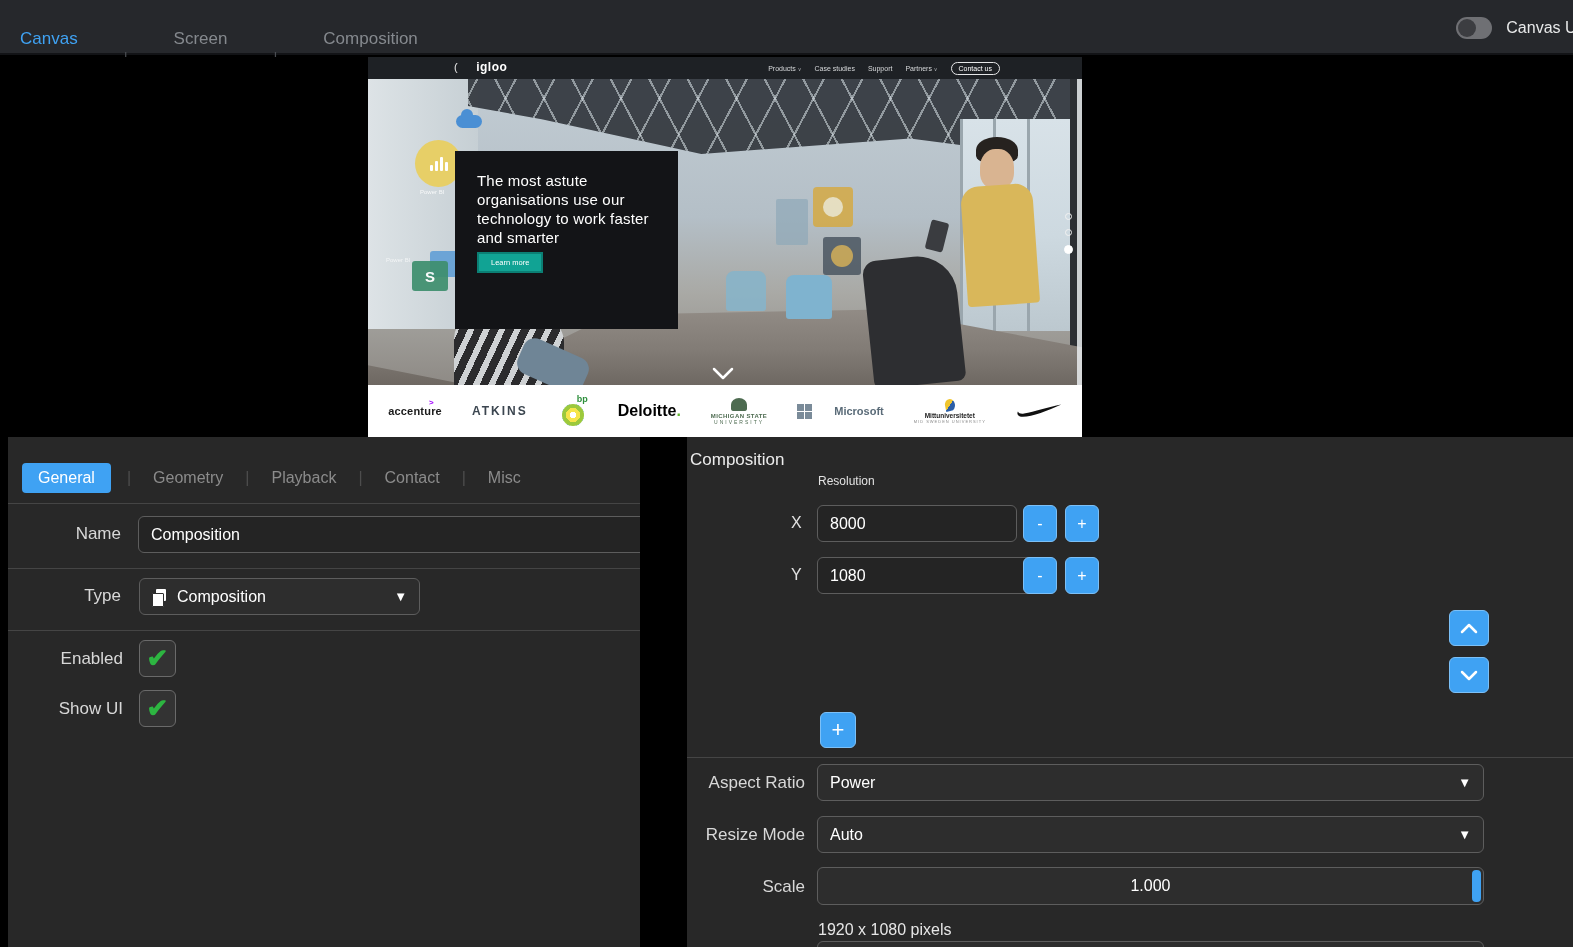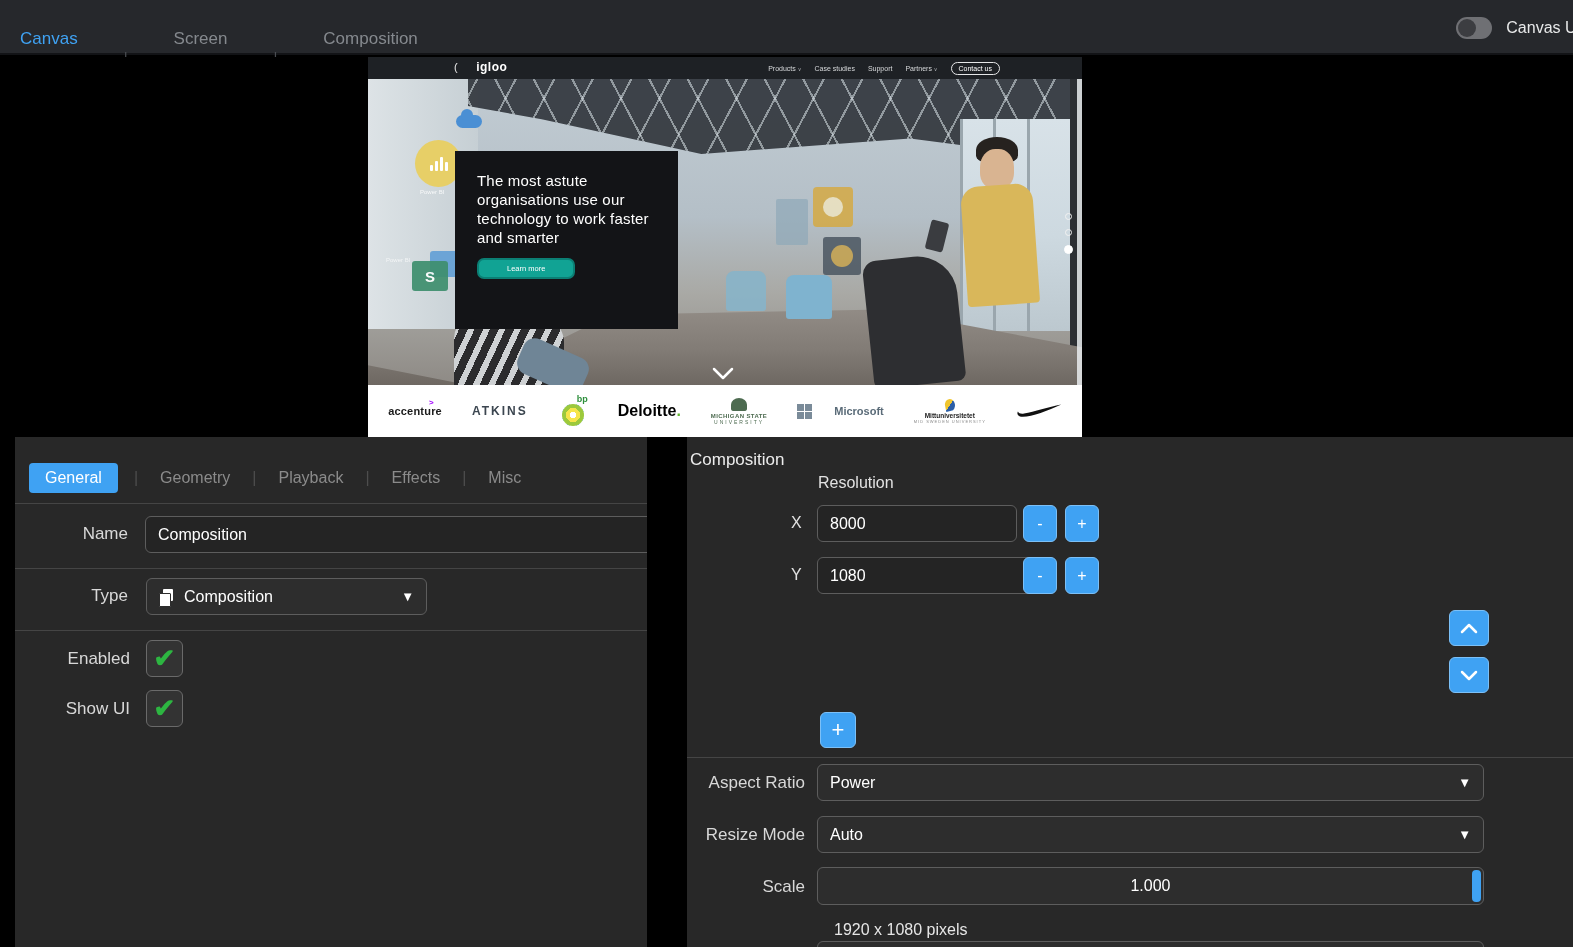--- a/index.html
+++ b/index.html
@@ -63,21 +63,21 @@
   .person2-leg { position:absolute; left:150px; top:268px; width:70px; height:38px; background:#6f8596; border-radius:12px; transform:rotate(24deg); }
   .table { position:absolute; left:0; top:216px; width:714px; height:90px; background:linear-gradient(180deg,#97918b 0%,#827c76 60%,#6e6862 100%); clip-path:polygon(14% 100%,34% 22%,72% 16%,100% 58%,100% 100%,0 100%,0 78%); }
   .chair-dark { position:absolute; left:500px; top:178px; width:92px; height:128px; background:#2d2e31; border-radius:14px 40px 8px 8px; transform:rotate(-6deg); }
   .chair-blue1 { position:absolute; left:418px; top:196px; width:46px; height:44px; background:#7fb3cf; border-radius:8px 8px 3px 3px; }
   .chair-blue2 { position:absolute; left:358px; top:192px; width:40px; height:40px; background:#87b4c9; border-radius:8px 8px 3px 3px; opacity:.9; }
   .phone { position:absolute; left:560px; top:142px; width:18px; height:30px; background:#3a3c40; border-radius:3px; transform:rotate(14deg); }
 
   .hero-card { position:absolute; left:87px; top:72px; width:223px; height:178px; background:#131417; padding:20px 18px 0 22px; z-index:6; }
   .hero-heading { color:#fff; font-size:15px; line-height:19px; font-weight:500; letter-spacing:0.2px; }
   .hero-body { margin-top:10px; color:#c9ced2; font-size:7.5px; line-height:12px; }
-  .hero-cta { margin-top:11px; display:inline-block; background:#11a394; border:2px solid #0b7f74; color:#fff; font-size:7.5px; padding:4px 28px; border-radius:7px; cursor:pointer; }
+  .hero-cta { margin-top:5px; display:inline-block; background:#11a394; border:2px solid #0b7f74; color:#fff; font-size:7.5px; padding:4px 12px; border-radius:0; cursor:pointer; }
   .hero-chevron { position:absolute; left:344px; top:288px; width:22px; height:14px; z-index:6; cursor:pointer; }
   .dots { position:absolute; left:696px; top:134px; z-index:7; display:flex; flex-direction:column; gap:9px; align-items:center; }
   .dot { width:7px; height:7px; border-radius:50%; border:1px solid #f2f2f2; }
   .dot.filled { background:#fff; border-color:#fff; width:9px; height:9px; }
   .scrollbar-strip { position:absolute; left:709px; top:0; width:5px; height:306px; background:#e9ecee; opacity:.85; z-index:8; }
 
   
   .logo-strip { position:absolute; left:0; top:328px; width:714px; height:52px; background:#fff; display:flex; align-items:center; justify-content:center; gap:30px; z-index:5; }
   .logo { display:flex; flex-direction:column; align-items:center; justify-content:center; color:#1b1b1b; }
   .logo-accenture { font-size:11px; font-weight:bold; letter-spacing:0.2px; position:relative; }
@@ -96,48 +96,48 @@
   .logo-ms .squares { display:grid; grid-template-columns:7px 7px; grid-template-rows:7px 7px; gap:1px; }
   .logo-ms .squares i { background:#7a8b99; }
   .logo-ms .mstxt { font-size:11px; font-weight:600; color:#5a6b78; }
   .logo-mitt { text-align:center; }
   .logo-mitt .flame { width:10px; height:12px; margin:0 auto 1px; background:linear-gradient(135deg,#f0c52e 50%,#2b5ea7 50%); border-radius:50% 50% 50% 0; transform:rotate(-12deg); }
   .logo-mitt .m1 { font-size:6.5px; font-weight:bold; color:#1c1c1c; }
   .logo-mitt .m2 { font-size:4px; color:#888; letter-spacing:1px; }
   .logo-nike svg { width:46px; height:17px; }
 
   
-  .left-panel { position:absolute; left:15px; top:437px; width:632px; height:510px; background:#282828; overflow:hidden; }
+  .left-panel { position:absolute; left:8px; top:437px; width:632px; height:510px; background:#282828; overflow:hidden; }
   .right-panel { position:absolute; left:687px; top:437px; width:886px; height:510px; background:#282828; overflow:hidden; }
   .hairline { position:absolute; left:0; width:100%; height:1px; background:#454545; }
 
   .prop-tabs { position:absolute; left:14px; top:24px; height:33px; display:flex; align-items:center; }
   .prop-tab { font-size:16px; color:#8b8b8b; cursor:pointer; padding:0 6px; }
   .prop-tab.active { background:#3fa2f3; color:#fff; border-radius:4px; padding:6px 16px; }
   .prop-sep { color:#4d4d4d; margin:0 16px; }
 
   .field-label { position:absolute; color:#d8d8d8; font-size:17px; text-align:right; }
   .text-input { position:absolute; background:#242424; border:1px solid #5d5d5d; border-radius:6px; color:#fff; font-size:16px; padding:0 12px; font-family:"Liberation Sans", sans-serif; outline:none; }
   .dropdown { position:absolute; background:#2d2d2d; border:1px solid #5d5d5d; border-radius:6px; color:#fff; font-size:16px; display:flex; align-items:center; padding:0 12px; cursor:pointer; }
   .dropdown .dd-arrow { position:absolute; right:12px; font-size:13px; color:#fff; }
   .dd-icon { width:15px; height:16px; position:relative; margin-right:10px; }
   .dd-icon::before { content:""; position:absolute; left:4px; top:0; width:10px; height:12px; background:#fff; border-radius:1px; }
   .dd-icon::after { content:""; position:absolute; left:0; top:4px; width:10px; height:12px; background:#fff; border:1px solid #2d2d2d; border-radius:1px; }
   .checkbox { position:absolute; width:37px; height:37px; background:#333; border:1px solid #6a6a6a; border-radius:6px; display:flex; align-items:center; justify-content:center; cursor:pointer; color:#2db541; font-size:26px; font-weight:bold; }
 
   .rp-title { position:absolute; left:3px; top:13px; color:#ececec; font-size:17px; }
-  .rp-sub { position:absolute; left:131px; top:37px; color:#e2e2e2; font-size:16px; }
+  .rp-sub { position:absolute; left:131px; top:37px; color:#e2e2e2; font-size:12px; }
   .axis-label { position:absolute; color:#e2e2e2; font-size:16px; }
   .blue-btn { position:absolute; background:#3fa2f3; border:1px solid #7cc0f7; border-radius:6px; color:#fff; display:flex; align-items:center; justify-content:center; font-size:16px; cursor:pointer; }
   .listbox { position:absolute; left:130px; top:173px; width:627px; height:96px; background:#2d2d2d; border:1px solid #5d5d5d; border-radius:5px; overflow:hidden; }
   .list-item { height:31px; display:flex; align-items:center; padding:0 11px; color:#fff; font-size:15px; cursor:pointer; }
   .list-item.selected { background:#1d4e74; border-top:1px solid #3fa2f3; border-bottom:1px solid #123; }
   .slider { position:absolute; left:130px; top:430px; width:667px; height:38px; background:#2d2d2d; border:1px solid #5d5d5d; border-radius:6px; color:#fff; font-size:16px; display:flex; align-items:center; justify-content:center; cursor:pointer; }
   .slider .handle { position:absolute; right:2px; top:2px; width:9px; height:32px; background:#3fa2f3; border-radius:4px; cursor:grab; }
-  .size-text { position:absolute; left:147px; top:484px; color:#e6e6e6; font-size:16px; }
+  .size-text { position:absolute; left:131px; top:484px; color:#e6e6e6; font-size:16px; }
   .partial-ctl { position:absolute; left:130px; top:504px; width:667px; height:30px; border:1px solid #5d5d5d; border-radius:6px; background:#2d2d2d; }
 
   .chev-svg { stroke:#fff; stroke-width:2.5; fill:none; stroke-linecap:round; stroke-linejoin:round; }
 </style>
 </head>
 <body>
 
 <div class="topbar">
   <div class="tabs">
     <div class="top-tab active">Canvas</div>
@@ -258,21 +258,21 @@
 </div>
 
 <div class="left-panel">
   <div class="prop-tabs">
     <div class="prop-tab active">General</div>
     <span class="prop-sep">|</span>
     <div class="prop-tab">Geometry</div>
     <span class="prop-sep">|</span>
     <div class="prop-tab">Playback</div>
     <span class="prop-sep">|</span>
-    <div class="prop-tab">Effects</div>
+    <div class="prop-tab">Contact</div>
     <span class="prop-sep">|</span>
     <div class="prop-tab">Misc</div>
   </div>
   <div class="hairline" style="top:66px"></div>
 
   <div class="field-label" style="left:0; top:87px; width:113px;">Name</div>
   <input class="text-input" style="left: 130px; top: 79px; width: 509px; height: 37px;" value="Composition">
   <div class="hairline" style="top:131px"></div>
 
   <div class="field-label" style="left:0; top:149px; width:113px;">Type</div>

